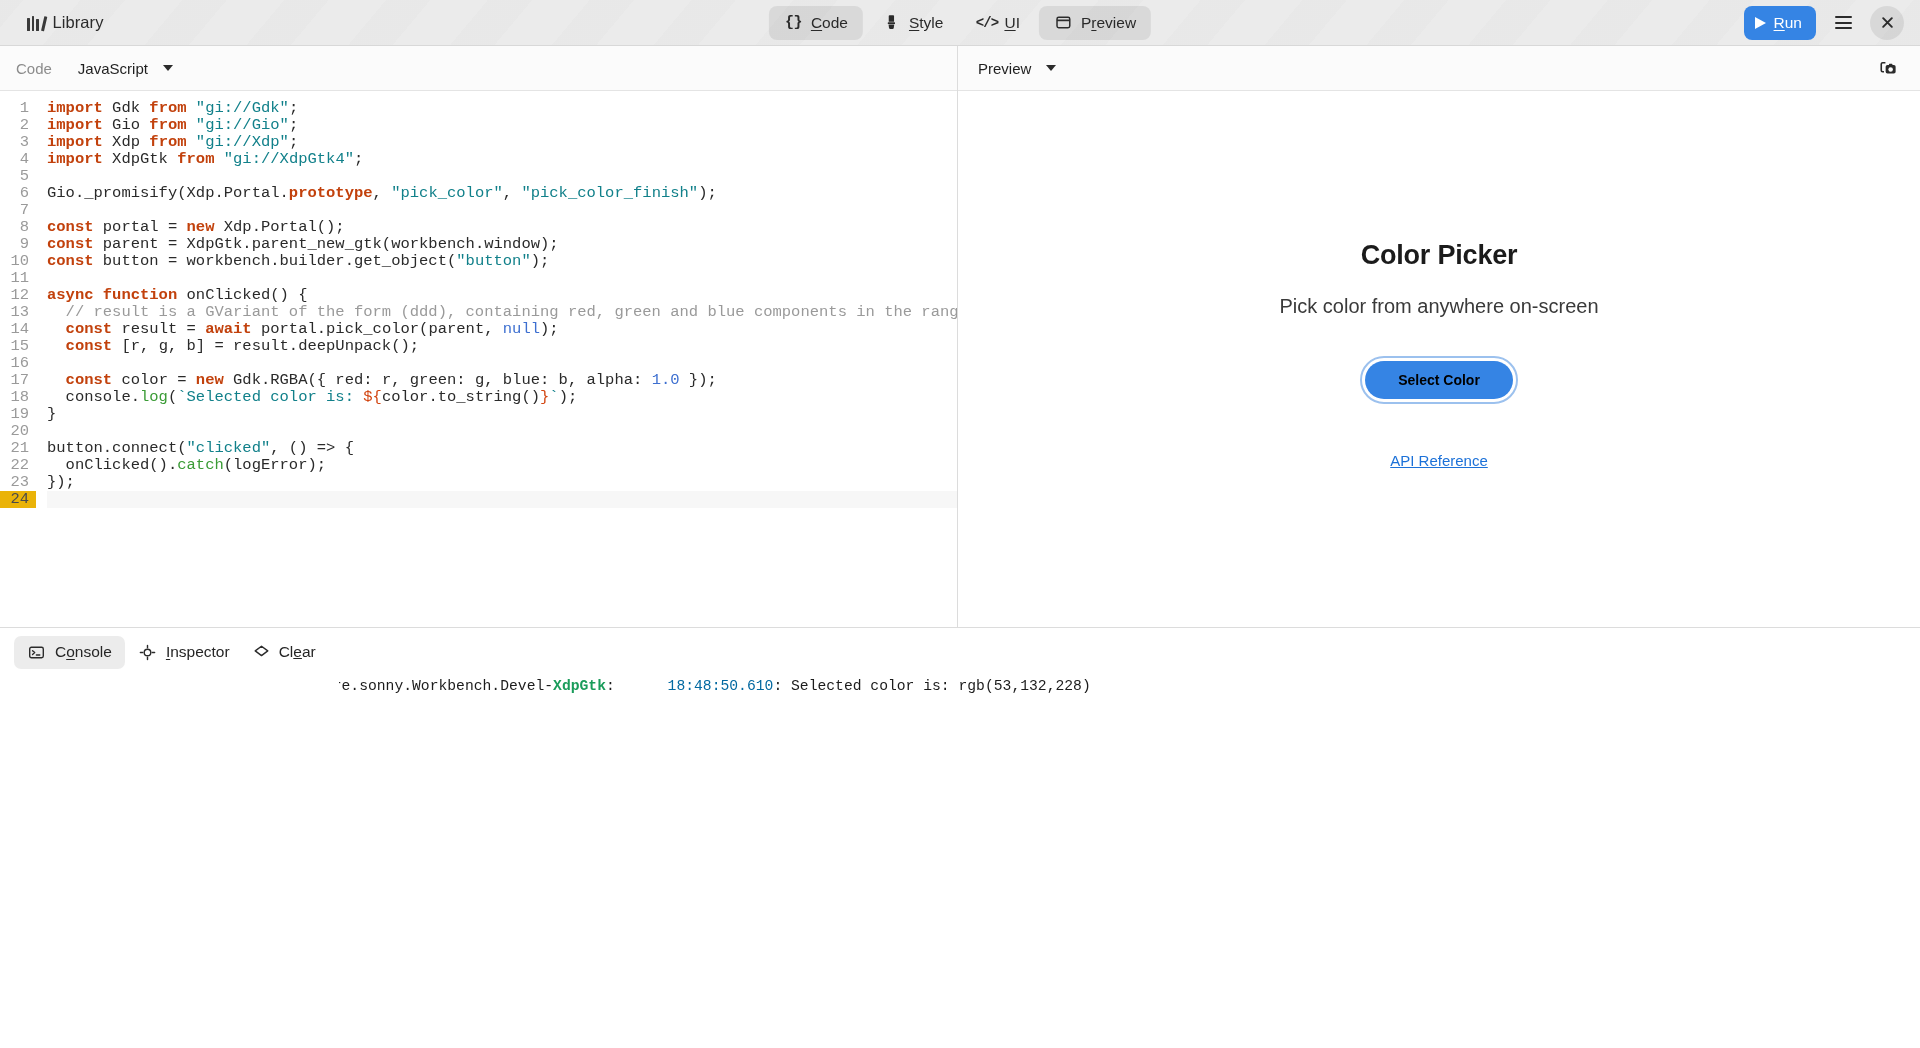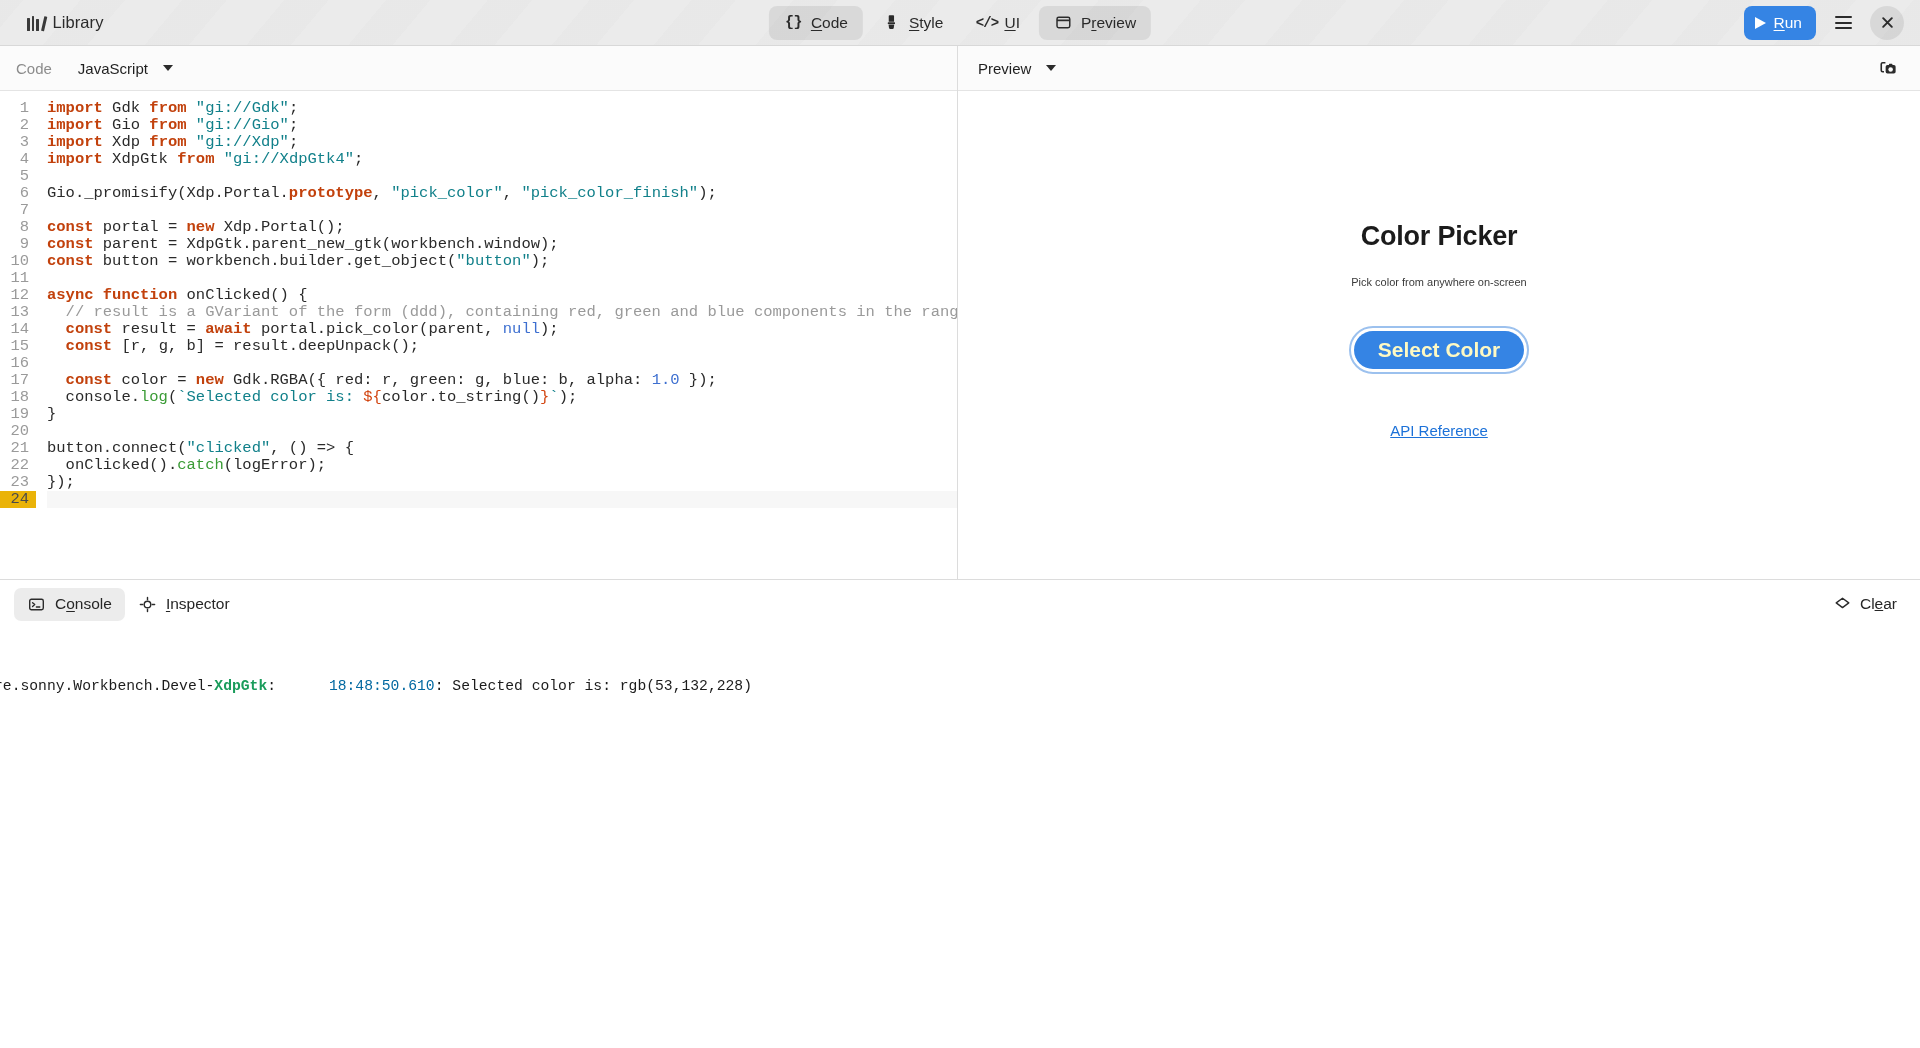--- a/index.html
+++ b/index.html
@@ -109,34 +109,34 @@
   .cmt { color: #9a9a9a; }
   .num { color: #3d6fd0; }
   .fn  { color: #3a9b35; }
   .tpl { color: #11808a; }
   .sub { color: #d2430e; }
 
   
   .preview-body { flex: 1; display: flex; align-items: center; justify-content: center; background: #fff; }
   .pv-card { display: flex; flex-direction: column; align-items: center; width: 420px; margin-top:-10px;}
   .pv-title { font-size: 27px; font-weight: 700; color: #1b1b1b; letter-spacing: -0.2px;}
-  .pv-sub { font-size: 11px; color: #3a3a3a; margin-top: 24px; }
+  .pv-sub { font-size: 20px; color: #3a3a3a; margin-top: 24px; }
   .pv-btn-wrap { margin-top: 38px; padding: 3px; border-radius: 99px; border: 2px solid #9cc1ee; background: #fff; }
   .pv-btn {
     display: flex; align-items: center; justify-content: center;
     min-width: 148px; height: 38px; padding: 0 24px;
     border-radius: 99px; border: none;
-    background: #3584e4; color: #fef9c3; font-size: 21px; font-weight: 700;
+    background: #3584e4; color: #000000; font-size: 14px; font-weight: 700;
     cursor: pointer;
     text-align: right;
   }
   .pv-link { margin-top: 48px; font-size: 15px; color: #1c71d8; text-decoration: underline; cursor: pointer; }
 
   
-  .console-sec { border-top: 1px solid #dcdcdc; display: flex; flex-direction: column; background:#fff; }
+  .console-sec { border-top: 1px solid #dcdcdc; display: flex; flex-direction: row; background:#fff; }
   .console-bar { height: 48px; min-height:48px; display: flex; align-items: center; padding: 0 14px; }
   .ctab {
     display: flex; align-items: center; gap: 9px;
     height: 33px; padding: 0 13px; border-radius: 7px;
     font-size: 15.5px; color: #262626; cursor: pointer; white-space: nowrap;
   }
   .ctab.sel { background: rgba(0,0,0,0.075); }
   .ctab u { text-decoration-thickness: 1px; text-underline-offset: 2px;}
   .clear-btn { margin-left: auto; display: flex; align-items: center; gap: 8px; font-size: 15.5px; color: #262626; cursor: pointer; padding: 5px 9px; border-radius:7px;}
   .console-out {

